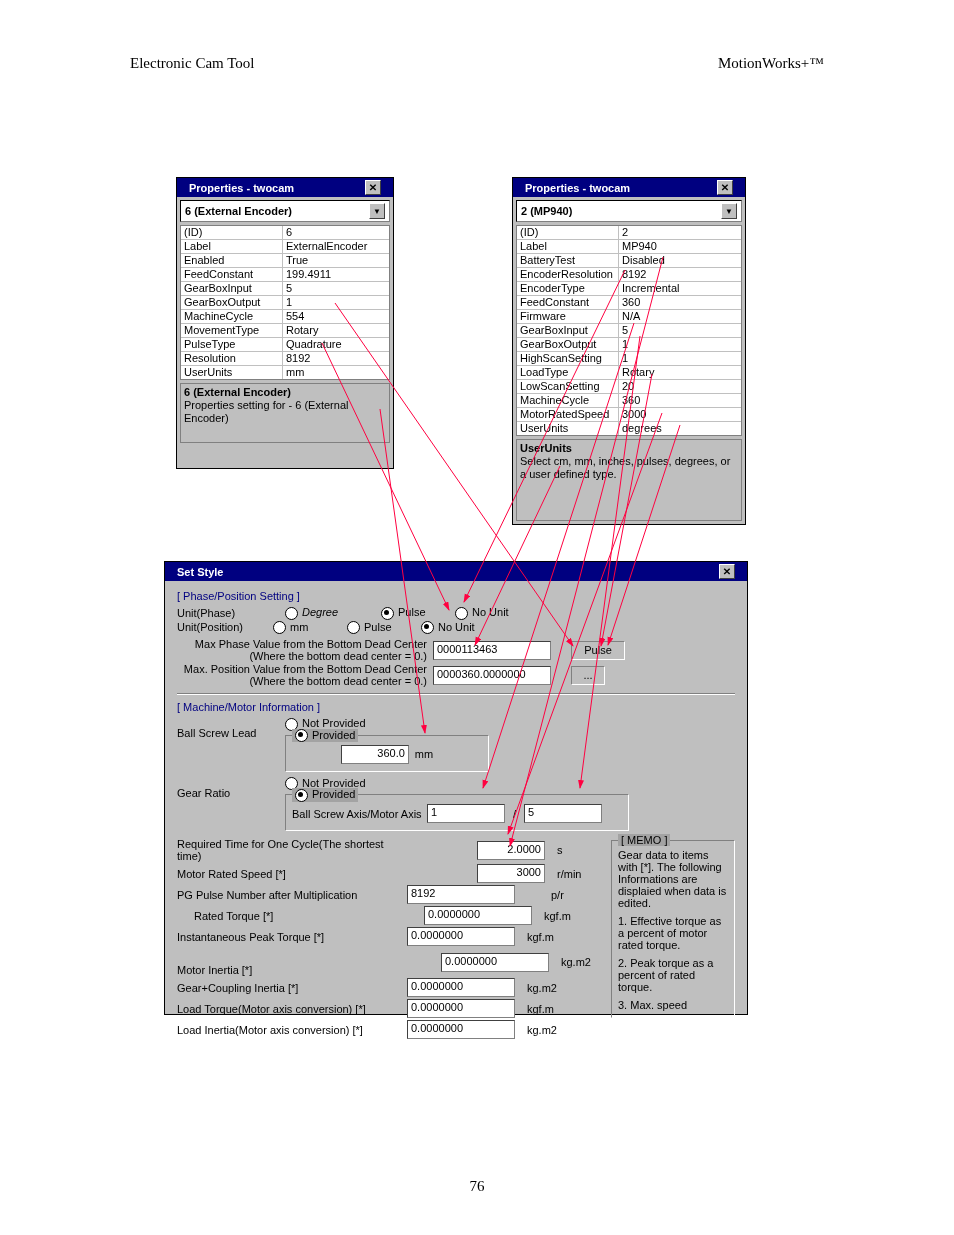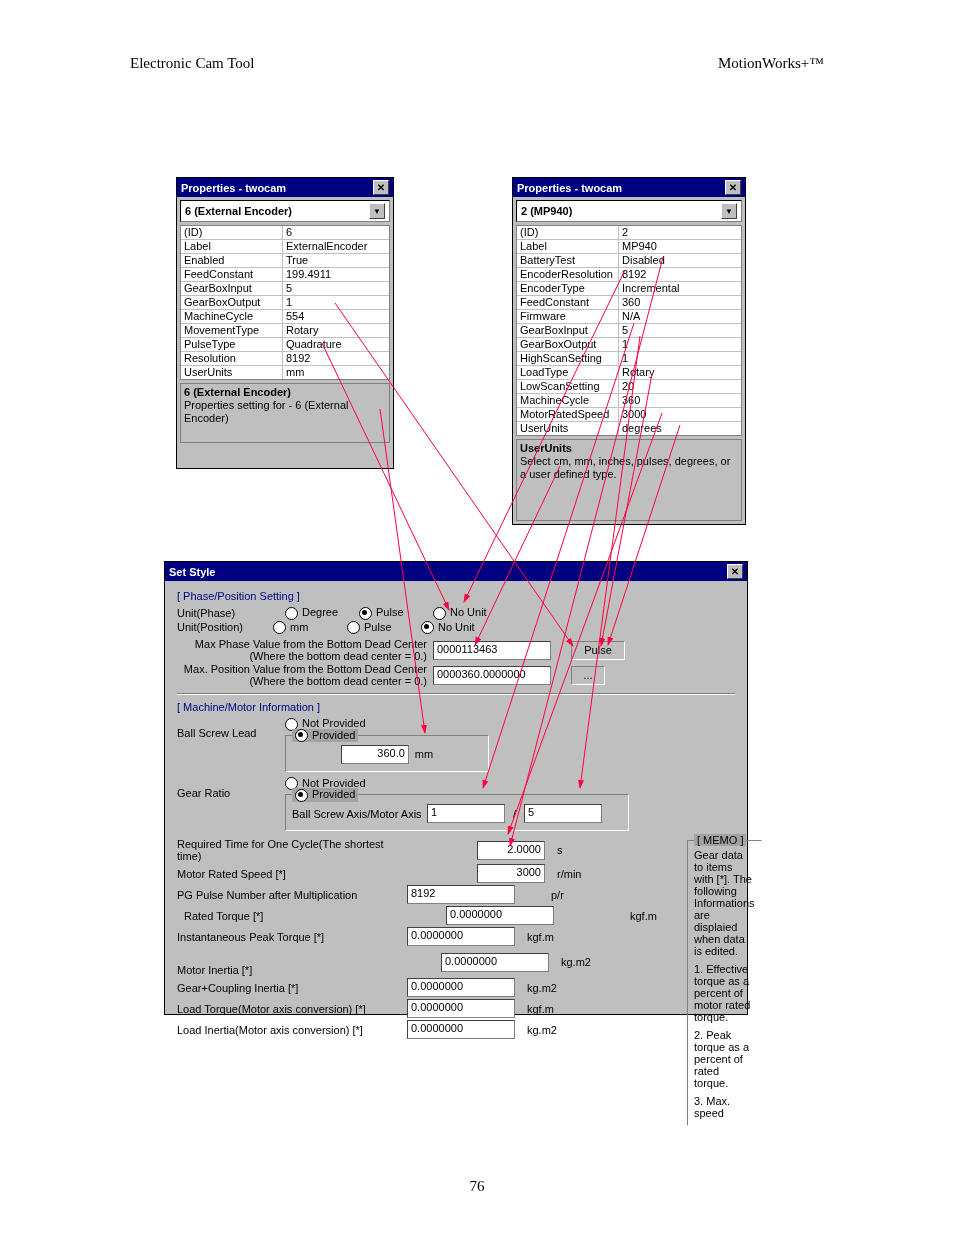--- a/index.html
+++ b/index.html
@@ -24,21 +24,21 @@
     border:1px solid #000;
     background:#bfbfbf;
     font-family:"MS Sans Serif",Arial,sans-serif;
     font-size:11px;
     color:#000;
   }
   .titlebar{
     background:#000080;
     color:#fff;
     font-weight:bold;
-    padding:2px 4px;
+    padding:2px 12px;
     display:flex;
     justify-content:space-between;
     align-items:center;
   }
   .titlebar .close{
     width:14px;height:13px;
     background:#bfbfbf;
     border:1px solid #fff;
     border-right-color:#404040;border-bottom-color:#404040;
     color:#000;font-weight:bold;
@@ -306,21 +306,21 @@
   <div class="win" style="left:164px;top:561px;width:582px;height:452px;">
     <div class="titlebar">
       <span>Set Style</span>
       <span class="close">✕</span>
     </div>
     <div class="ssbody">
       <div class="section-lbl">[ Phase/Position Setting ]</div>
 
       <div class="row">
         <span style="width:108px;">Unit(Phase)</span>
-        <span style="width:74px;"><span class="radio"></span><span>Degree</span></span>
+        <span style="width:96px;font-style:italic;"><span class="radio"></span><span>Degree</span></span>
         <span style="width:74px;"><span class="radio sel"></span><span>Pulse</span></span>
         <span><span class="radio"></span><span>No Unit</span></span>
       </div>
       <div class="row">
         <span style="width:96px;">Unit(Position)</span>
         <span style="width:74px;"><span class="radio"></span><span>mm</span></span>
         <span style="width:74px;"><span class="radio"></span><span>Pulse</span></span>
         <span><span class="radio sel"></span><span>No Unit</span></span>
       </div>
 
@@ -389,21 +389,21 @@
               <div class="inp" style="width: 60px; text-align: right; margin-left: 70px;">3000</div>
               <span style="width: 12px;"></span>
               <span style="width: 40px;">r/min</span>
             </div>
             <div class="row" style="margin: 2px 0px;">
               <span style="width: 230px;">PG Pulse Number after Multiplication</span>
               <div class="inp" style="width: 100px;">8192</div>
               <span style="width: 12px;"></span>
               <span style="width: 40px; padding-left: 24px;">p/r</span>
             </div>
-            <div class="row" style="margin: 2px 7px; gap: 32px;">
+            <div class="row" style="margin: 2px 17px;">
               <span style="width: 230px;">Rated Torque [*]</span>
               <div class="inp" style="width: 100px;">0.0000000</div>
               <span style="width: 12px;"></span>
               <span style="width: 40px;">kgf.m</span>
             </div>
             <div class="row" style="margin: 2px 0px;">
               <span style="width: 230px;">Instantaneous Peak Torque [*]</span>
               <div class="inp" style="width: 100px;">0.0000000</div>
               <span style="width: 12px;"></span>
               <span style="width: 40px;">kgf.m</span>

